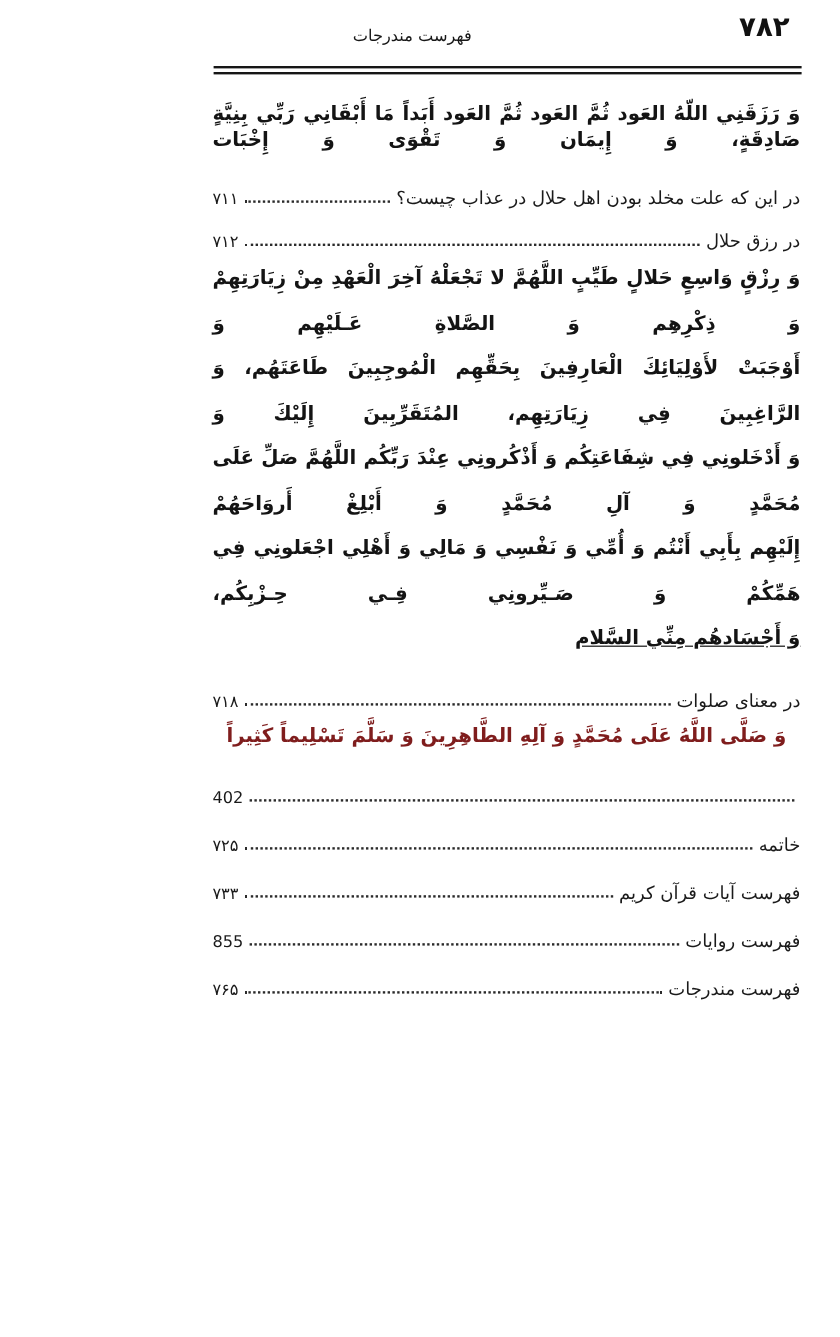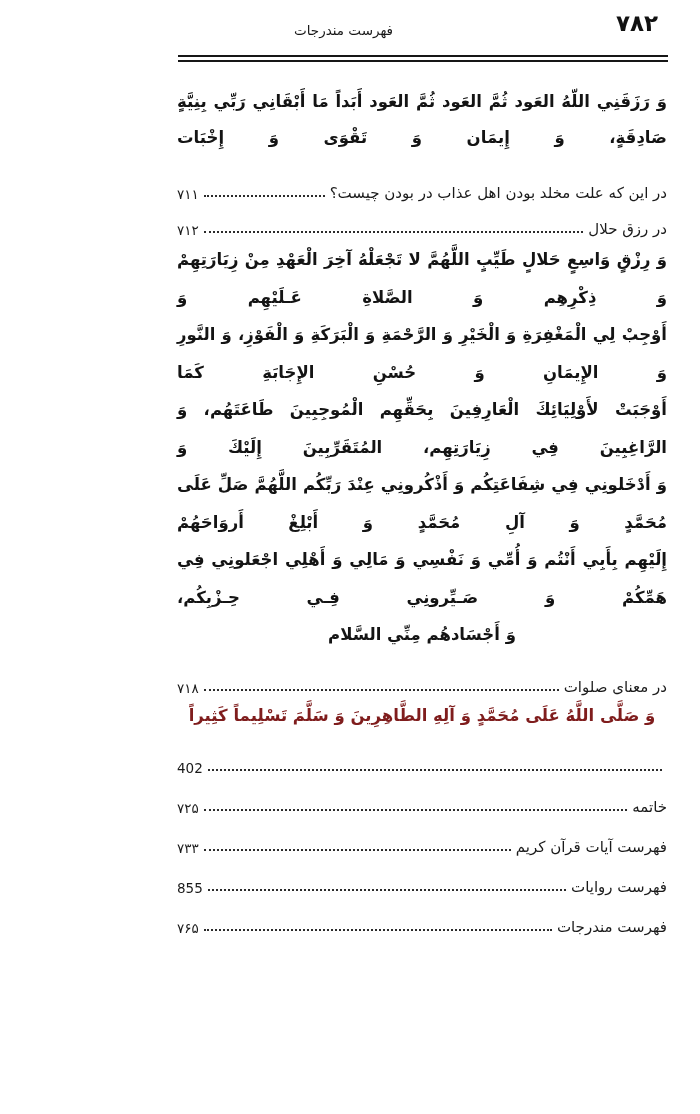--- a/index.html
+++ b/index.html
@@ -26,38 +26,38 @@
     position:absolute; left:34px; right:32px; top:55px;
     height:3px;
     border-top:2px solid #161616;
     border-bottom:2px solid #161616;
   }
   
   .content { position:absolute; top:64px; right:33px; left:33px; }
   .jline { text-align:justify; text-align-last:justify; }
   .intro {
     margin-top:20px;
-    font-weight:bold; font-size:16.5px; line-height:36px;
+    font-weight:bold; font-size:16.5px; line-height:22px;
     color:#141414;
   }
   .toc { font-size:15px; color:#1a1a1a; }
   .toc-row { display:flex; align-items:flex-end; height:36px; }
   .toc-bottom .toc-row { height:40px; }
   .toc-label { white-space:nowrap; }
   .dots {
     flex:1; height:0;
     border-bottom:2px dotted #2b2b2b;
     margin:0 5px 5px 5px;
     min-width:12px;
   }
   .toc-page { font-size:13.5px; font-weight:500; padding-bottom:0; white-space:nowrap;margin-top:48px; }
   .toc-top { margin-top:10px; }
   .dua { margin-top:3px; font-weight:bold; font-size:16.5px; color:#141414; }
   .dua .jline { line-height:37.5px; }
-  .dua .center-line { text-align:center; line-height:37.5px; }
+  .dua .center-line { text-align:right; line-height:37.5px;text-decoration:underline; }
   .toc-mid { margin-top:6px; }
   .salawat {
     text-align:center; font-weight:bold;
     font-size:16.5px; line-height:40px; height:40px;
     color:#7f1d1d;
   }
 </style>
 </head>
 <body>
 
@@ -68,34 +68,33 @@
     <span class="page-num">۷۸۲</span>
     <div class="rule"></div>
   </div>
 
   <div class="content">
 
     <div class="intro jline">وَ رَزَقَنِي اللّهُ العَود ثُمَّ العَود ثُمَّ العَود أَبَداً مَا أَبْقَانِي رَبِّي بِنِيَّةٍ صَادِقَةٍ، وَ إِيمَان وَ تَقْوَى وَ إِخْبَات</div>
 
     <div class="toc toc-top">
       <div class="toc-row">
-        <span class="toc-label">در این که علت مخلد بودن اهل عذاب در بودن چیست؟</span>
+        <span class="toc-label">در این که علت مخلد بودن اهل حلال در عذاب چیست؟</span>
         <span class="dots"></span>
         <span class="toc-page">۷۱۱</span>
       </div>
       <div class="toc-row">
         <span class="toc-label">در رزق حلال</span>
         <span class="dots"></span>
         <span class="toc-page">۷۱۲</span>
       </div>
     </div>
 
     <div class="dua">
       <div class="jline">وَ رِزْقٍ وَاسِعٍ حَلالٍ طَيِّبٍ اللَّهُمَّ لا تَجْعَلْهُ آخِرَ الْعَهْدِ مِنْ زِيَارَتِهِمْ وَ ذِكْرِهِم وَ الصَّلاةِ عَـلَيْهِم وَ</div>
-      <div class="jline">أَوْجِبْ لِي الْمَغْفِرَةِ وَ الْخَيْرِ وَ الرَّحْمَةِ وَ الْبَرَكَةِ وَ الْفَوْزِ، وَ النَّورِ وَ الإِيمَانِ وَ حُسْنِ الإِجَابَةِ كَمَا</div>
       <div class="jline">أَوْجَبَتْ لأَوْلِيَائِكَ الْعَارِفِينَ بِحَقِّهِم الْمُوجِبِينَ طَاعَتَهُم، وَ الرَّاغِبِينَ فِي زِيَارَتِهِم، المُتَقَرِّبِينَ إِلَيْكَ وَ</div>
       <div class="jline">وَ أَدْخَلونِي فِي شِفَاعَتِكُم وَ أَذْكُرونِي عِنْدَ رَبِّكُم اللَّهُمَّ صَلِّ عَلَى مُحَمَّدٍ وَ آلِ مُحَمَّدٍ وَ أَبْلِغْ أَروَاحَهُمْ</div>
       <div class="jline">إِلَيْهِم بِأَبِي أَنْتُم وَ أُمِّي وَ نَفْسِي وَ مَالِي وَ أَهْلِي اجْعَلونِي فِي هَمِّكُمْ وَ صَـيِّرونِي فِـي حِـزْبِكُم،</div>
       <div class="center-line">وَ أَجْسَادهُم مِنِّي السَّلام</div>
     </div>
 
     <div class="toc toc-mid">
       <div class="toc-row">
         <span class="toc-label">در معنای صلوات</span>
         <span class="dots"></span>

